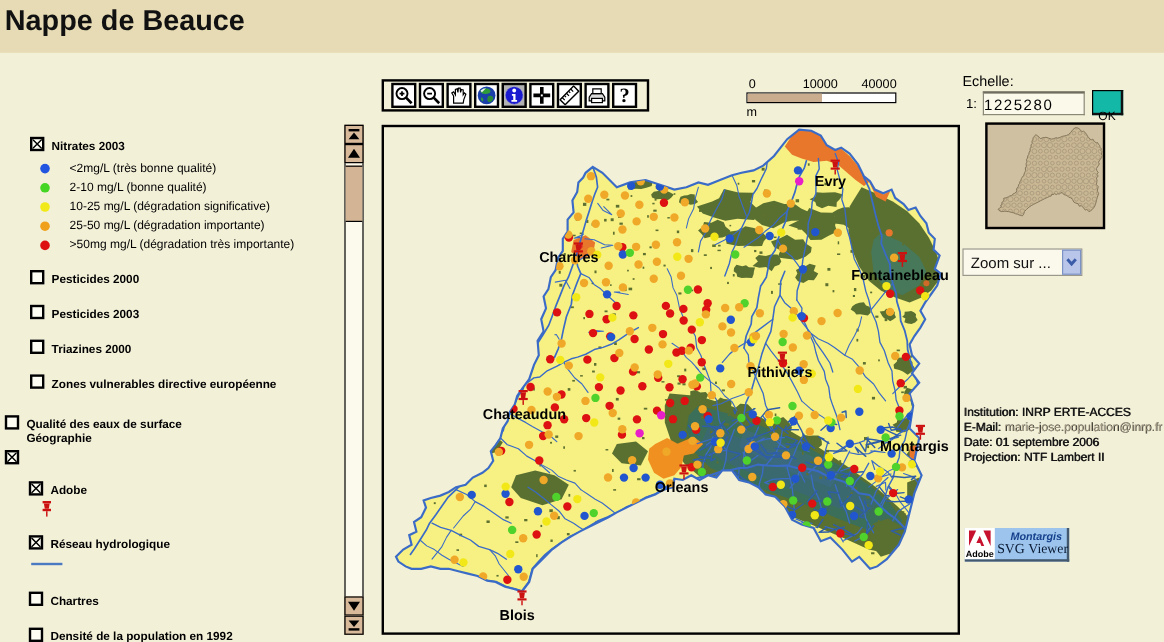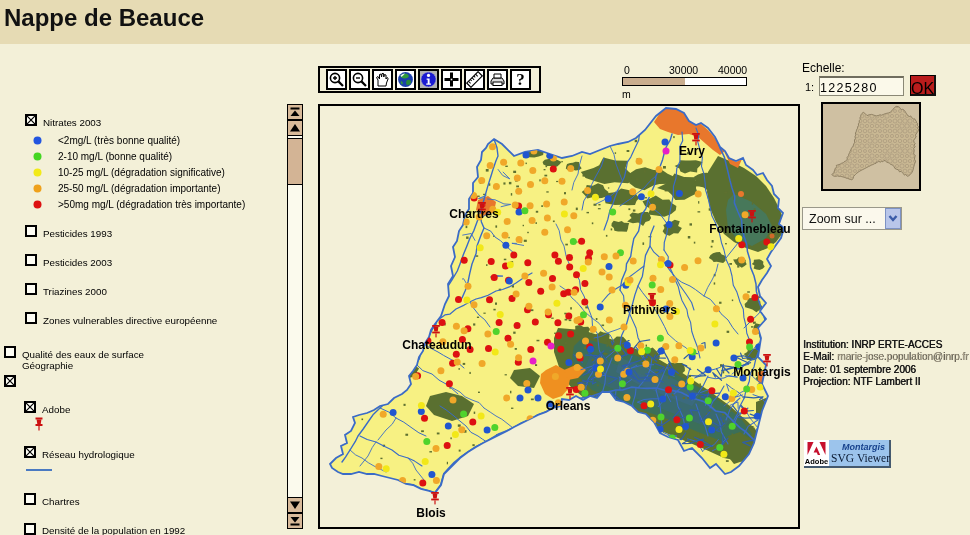--- a/index.html
+++ b/index.html
@@ -1,19 +1,19 @@
 <!DOCTYPE html>
 <html><head><meta charset="utf-8"><style>
 *{margin:0;padding:0;box-sizing:border-box}
 body{width:970px;height:535px;background:#f3f0d8;font-family:"Liberation Sans",sans-serif;position:relative;overflow:hidden}
 .abs{position:absolute}
 .hdr{left:0;top:0;width:970px;height:44px;background:#e6dbb4}
 .hdr h1{font-size:24px;font-weight:bold;color:#111;padding:4px 0 0 4px}
 .cb{position:absolute;width:12px;height:12px;border:2px solid #000;background:#fdfdf4}
-.l1{position:absolute;font-size:9.8px;font-weight:normal;color:#000;white-space:nowrap}
+.l1{position:absolute;font-size:9.8px;font-weight:bold;color:#000;white-space:nowrap}
 .l2{position:absolute;font-size:10px;color:#000;white-space:nowrap}
 .tbtn{position:absolute;width:21px;height:21px;border:2px solid #000;background:#fff}
 </style></head><body>
 <div class="abs hdr">
     <h1>Nappe de Beauce</h1>
   </div>
 <div class="cb" style="left:25px;top:114px">
     <svg width="8" height="8" style="position:absolute;left:0;top:0">
       <path d="M0,0 L8,8 M8,0 L0,8" stroke="#000" stroke-width="1.2"></path>
     </svg>
@@ -33,21 +33,21 @@
 <div class="l2" style="left:58px;top:167px">10-25 mg/L (dégradation significative)</div>
 <svg class="abs" style="left:33px;top:184px" width="9" height="9">
     <circle cx="4.5" cy="4.5" r="4" fill="#efa11b"></circle>
   </svg>
 <div class="l2" style="left:58px;top:183px">25-50 mg/L (dégradation importante)</div>
 <svg class="abs" style="left:33px;top:200px" width="9" height="9">
     <circle cx="4.5" cy="4.5" r="4" fill="#dd1111"></circle>
   </svg>
 <div class="l2" style="left:58px;top:199px">&gt;50mg mg/L (dégradation très importante)</div>
 <div class="cb" style="left:25px;top:225px"></div>
-<div class="l1" style="left:43px;top:228px">Pesticides 1993</div>
+<div class="l1" style="left:43px;top:228px">Pesticides 2000</div>
 <div class="cb" style="left:25px;top:254px"></div>
 <div class="l1" style="left:43px;top:257px">Pesticides 2003</div>
 <div class="cb" style="left:25px;top:283px"></div>
 <div class="l1" style="left:43px;top:286px">Triazines 2000</div>
 <div class="cb" style="left:25px;top:312px"></div>
 <div class="l1" style="left:43px;top:315px">Zones vulnerables directive européenne</div>
 <div class="cb" style="left:4px;top:346px"></div>
 <div class="l1" style="left:22px;top:349px">Qualité des eaux de surface</div>
 <div class="cb" style="left:4px;top:375px">
     <svg width="8" height="8" style="position:absolute;left:0;top:0">
@@ -136,30 +136,30 @@
 <div class="tbtn" style="left:487px;top:69px;background:#fff"><svg width="17" height="17">
       <polygon points="4,7 13,7 15,10 15,13 2,13 2,10" fill="#dcdcdc" stroke="#000" stroke-width="1"></polygon>
       <polygon points="5,7 5,3 12,3 12,7" fill="#fff" stroke="#000" stroke-width="1"></polygon>
       <rect x="4" y="11" width="9" height="3.5" fill="#fff" stroke="#000" stroke-width="1"></rect>
     </svg></div>
 <div class="tbtn" style="left:510px;top:69px;background:#fff"><svg width="17" height="17">
       <text x="8.5" y="14" font-family="Liberation Serif,serif" text-anchor="middle" font-size="17" font-weight="bold" fill="#000">?</text>
     </svg></div>
 <div class="abs" style="left:620px;top:64px;width:160px;height:40px">
 <div class="abs" style="left:4px;top:0px;font-size:10.5px">0</div>
-<div class="abs" style="left:49px;top:0px;font-size:10.5px">30000</div>
+<div class="abs" style="left:49px;top:0px;font-size:10.5px">10000</div>
 <div class="abs" style="left:98px;top:0px;font-size:10.5px">40000</div>
 <div class="abs" style="left:2px;top:13px;width:125px;height:9px;border:1px solid #000;background:#fff"></div>
 <div class="abs" style="left:3px;top:14px;width:62px;height:7px;background:#c9ad8e"></div>
 <div class="abs" style="left:2px;top:24px;font-size:10.5px">m</div>
 </div>
 <div class="abs" style="left:802px;top:61px;font-size:12px">Echelle:</div>
 <div class="abs" style="left:805px;top:81px;font-size:11px">1:</div>
 <div class="abs" style="left:819px;top:76px;width:85px;height:20px;border:1px solid #8a8876;border-top:2px solid #6f6d5e;background:#fbf9ea;font-size:12.5px;letter-spacing:1.3px;padding:3px 0 0 0">1225280</div>
-<div class="abs" style="left:910px;top:75px;width:26px;height:21px;border:1px solid #000;border-right:2px solid #111;border-bottom:2px solid #111;background:#b91c1c;font-size:16px;text-align:center;padding-top:4px">OK</div>
+<div class="abs" style="left:910px;top:75px;width:26px;height:21px;border:1px solid #000;border-right:2px solid #111;border-bottom:2px solid #111;background:#14b8a6;font-size:10px;text-align:center;padding-top:16px">OK</div>
 
 <div class="abs" style="left:821px;top:102px;width:100px;height:89px;background:#cfc0a2;border:2px solid #000">
 <svg width="96" height="85" viewBox="0 0 96 85">
       <defs>
         <clipPath id="ovclip">
           <polygon points="174,33 182,38 194,50 205,46 218,44 230,48 242,52 252,50 262,46 270,48 280,44 290,40 298,38 308,36 316,32 325,24 336,10 346,2 356,3 364,7 369,15 376,19 381,17 388,22 395,31 400,41 405,45 409,52 416,55 423,52 426,59 433,64 437,69 443,67 447,74 452,80 454,88 459,93 458,102 463,107 459,118 464,122 461,132 456,139 451,146 447,153 451,160 447,167 442,174 438,181 440,190 446,197 440,205 446,213 438,222 441,232 438,251 446,259 442,278 448,290 442,305 438,321 434,337 429,348 419,360 411,366 405,368 396,358 390,362 382,352 372,342 364,345 358,334 348,331 340,327 334,316 326,308 318,306 312,300 304,296 296,294 290,286 282,286 277,292 270,290 263,294 256,290 249,294 242,293 241,300 233,302 226,306 218,309 210,313 202,317 194,321 187,325 179,329 171,333 163,337 156,341 148,346 140,352 132,360 124,368 121,379 115,387 109,385 101,383 93,379 86,378 78,374 70,372 62,370 54,368 47,368 39,366 31,368 23,368 18,366 12,362 10,358 16,352 23,348 21,340 27,337 25,329 31,325 35,317 33,311 39,309 47,307 54,304 60,300 68,298 74,292 82,288 87,284 91,278 89,270 93,265 97,259 99,251 103,245 105,237 109,231 111,224 115,218 121,210 125,198 129,190 128,178 133,170 131,160 135,151 133,141 137,135 139,125 143,119 145,109 149,103 149,93 153,87 153,77 158,71 157,61 161,54 162,46 166,42 168,38" transform="translate(7,2) scale(0.191)"></polygon>
         </clipPath>
       </defs>
 <g transform="translate(7,2) scale(0.191)">
         <polygon points="174,33 182,38 194,50 205,46 218,44 230,48 242,52 252,50 262,46 270,48 280,44 290,40 298,38 308,36 316,32 325,24 336,10 346,2 356,3 364,7 369,15 376,19 381,17 388,22 395,31 400,41 405,45 409,52 416,55 423,52 426,59 433,64 437,69 443,67 447,74 452,80 454,88 459,93 458,102 463,107 459,118 464,122 461,132 456,139 451,146 447,153 451,160 447,167 442,174 438,181 440,190 446,197 440,205 446,213 438,222 441,232 438,251 446,259 442,278 448,290 442,305 438,321 434,337 429,348 419,360 411,366 405,368 396,358 390,362 382,352 372,342 364,345 358,334 348,331 340,327 334,316 326,308 318,306 312,300 304,296 296,294 290,286 282,286 277,292 270,290 263,294 256,290 249,294 242,293 241,300 233,302 226,306 218,309 210,313 202,317 194,321 187,325 179,329 171,333 163,337 156,341 148,346 140,352 132,360 124,368 121,379 115,387 109,385 101,383 93,379 86,378 78,374 70,372 62,370 54,368 47,368 39,366 31,368 23,368 18,366 12,362 10,358 16,352 23,348 21,340 27,337 25,329 31,325 35,317 33,311 39,309 47,307 54,304 60,300 68,298 74,292 82,288 87,284 91,278 89,270 93,265 97,259 99,251 103,245 105,237 109,231 111,224 115,218 121,210 125,198 129,190 128,178 133,170 131,160 135,151 133,141 137,135 139,125 143,119 145,109 149,103 149,93 153,87 153,77 158,71 157,61 161,54 162,46 166,42 168,38" fill="#c9b893" stroke="#7d6f53" stroke-width="4"></polygon>

